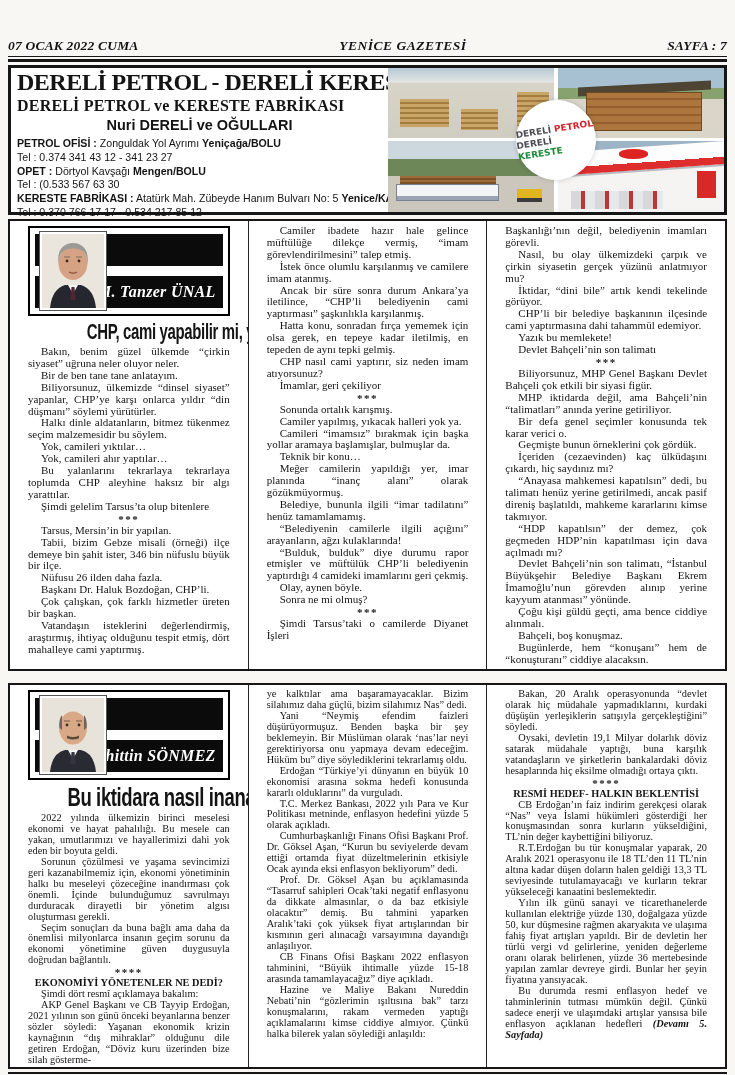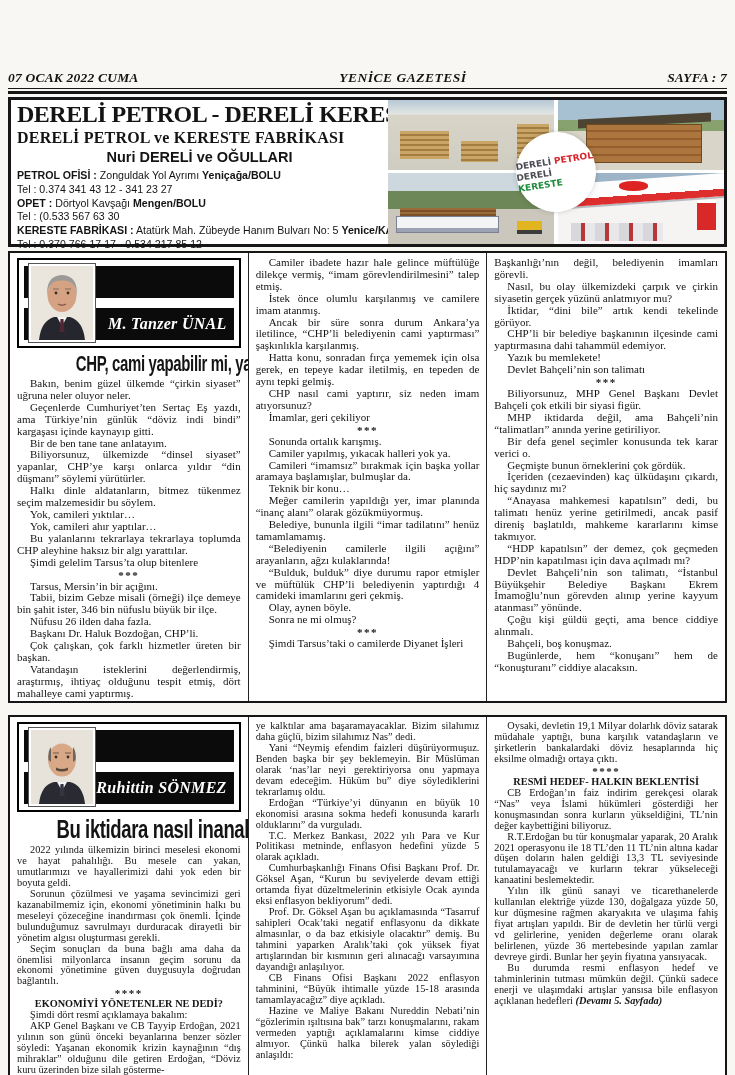--- a/index.html
+++ b/index.html
@@ -1,17 +1,17 @@
 <!DOCTYPE html>
 <html><head>
 <meta charset="utf-8">
 <style>
   html,body{margin:0;padding:0;}
   body{width:735px;height:1075px;background:#f8f7f3;font-family:"Liberation Serif",serif;color:#141414;overflow:hidden;}
-  .page{position:absolute;inset:0;padding:0 8px;box-sizing:border-box;margin-top:32px;}
+  .page{position:absolute;inset:0;padding:0 8px;box-sizing:border-box;}
 
   
   .masthead{margin-top:38px;display:flex;justify-content:space-between;align-items:baseline;
     font-family:"Liberation Serif",serif;font-weight:700;font-style:italic;font-size:13.5px;letter-spacing:.2px;}
   .mh-title{letter-spacing:.5px;}
   .rule-thin{border-top:1.5px solid #161616;margin-top:2px;}
   .rule-thick{border-top:3px solid #161616;margin-top:2px;}
 
   
   .ad-box{margin-top:3px;border:3px solid #161616;height:150px;box-sizing:border-box;display:flex;background:#fff;}
@@ -50,21 +50,21 @@
     background:repeating-linear-gradient(90deg,#d8d8dc 0 10px,#b8383a 10px 14px,#e8e8ea 14px 24px);}
   .logo-circle{position:absolute;left:50%;top:50%;width:80px;height:80px;margin:-40px 0 0 -40px;background:#fff;border-radius:50%;
     transform:rotate(-9deg);display:flex;flex-direction:column;align-items:center;justify-content:center;
     font-family:"DejaVu Sans",sans-serif;font-weight:800;font-size:9px;line-height:11px;box-shadow:0 0 5px rgba(0,0,0,.18);}
   .dgray{color:#4c4c54;} .red{color:#d8232a;} .green{color:#1e8c3a;}
 
   
   .article{border:2.5px solid #161616;box-sizing:border-box;display:flex;background:#fff;}
   .a1{margin-top:4px;height:452px;}
   .a2{margin-top:12px;height:386px;}
-  .col{flex:1;box-sizing:border-box;padding:4px 7px;overflow:hidden;}
+  .col{flex:1;box-sizing:border-box;padding:4px 18px;overflow:hidden;}
   .col + .col{border-left:1.5px solid #232323;}
 
   .byline-card{border:2px solid #000;height:86px;position:relative;margin:1px 0 4px;background:#fff;}
   .bar{position:absolute;left:5px;right:5px;height:32px;background:#0b0b0b;}
   .bar-top{top:6px;}
   .bar-bottom{bottom:6px;display:flex;align-items:center;justify-content:flex-end;padding-right:7px;box-sizing:border-box;}
   .author{color:#fff;font-style:italic;font-weight:700;font-size:16px;letter-spacing:.3px;font-family:"Liberation Serif",serif;}
   .byline-photo{position:absolute;left:9px;top:3px;width:62px;height:74px;background:#fff;border:1px solid #555;padding:2px;z-index:2;box-sizing:content-box;}
   .byline-photo svg{width:100%;height:100%;display:block;}
 
@@ -154,30 +154,29 @@
             <circle cx="25" cy="27" r="1.4" fill="#3a2d24"></circle>
               <circle cx="37" cy="27" r="1.4" fill="#3a2d24"></circle>
             <path d="M22 23 h6 M34 23 h6" stroke="#7d6a58" stroke-width="1.2"></path>
             <path d="M27 38 q4 2.5 8 0" stroke="#8a5a46" stroke-width="1.3" fill="none"></path>
           </svg>
         </div>
       </div>
       <div class="headline"><span class="headline-inner">CHP, cami yapabilir mi, yapamaz mı?</span></div>
       <div>
           <p class="para">Bakın, benim güzel ülkemde “çirkin siyaset” uğruna neler oluyor neler.</p>
-          <p class="para">Geçenlerde Cumhuriyet’ten Sertaç Eş yazdı, ama Türkiye’nin günlük “döviz indi bindi” kargaşası içinde kaynayıp gitti.</p>
           <p class="para">Bir de ben tane tane anlatayım.</p>
           <p class="para">Biliyorsunuz, ülkemizde “dinsel siyaset” yapanlar, CHP’ye karşı onlarca yıldır “din düşmanı” söylemi yürütürler.</p>
           <p class="para">Halkı dinle aldatanların, bitmez tükenmez seçim malzemesidir bu söylem.</p>
           <p class="para">Yok, camileri yıktılar…</p>
           <p class="para">Yok, camileri ahır yaptılar…</p>
           <p class="para">Bu yalanlarını tekrarlaya tekrarlaya toplumda CHP aleyhine haksız bir algı yarattılar.</p>
           <p class="para">Şimdi gelelim Tarsus’ta olup bitenlere</p>
           <p class="para sep">***</p>
-          <p class="para">Tarsus, Mersin’in bir açığını.</p>
+          <p class="para">Tarsus, Mersin’in bir yapılan.</p>
           <p class="para">Tabii, bizim Gebze misali (örneği) ilçe demeye bin şahit ister, 346 bin nüfuslu büyük bir ilçe.</p>
           <p class="para">Nüfusu 26 ilden daha fazla.</p>
           <p class="para">Başkanı Dr. Haluk Bozdoğan, CHP’li.</p>
           <p class="para">Çok çalışkan, çok farklı hizmetler üreten bir başkan.</p>
           <p class="para">Vatandaşın isteklerini değerlendirmiş, araştırmış, ihtiyaç olduğunu tespit etmiş, dört mahalleye cami yaptırmış.</p>
         </div>
     </div>
     <div class="col">
       <div>
           <p class="para">Camiler ibadete hazır hale gelince müftülüğe dilekçe vermiş, “imam görevlendirilmesini” talep etmiş.</p>
@@ -266,20 +265,21 @@
           <p class="para">Erdoğan “Türkiye’yi dünyanın en büyük 10 ekonomisi arasına sokma hedefi konusunda kararlı olduklarını” da vurguladı.</p>
           <p class="para">T.C. Merkez Bankası, 2022 yılı Para ve Kur Politikası metninde, enflasyon hedefini yüzde 5 olarak açıkladı.</p>
           <p class="para">Cumhurbaşkanlığı Finans Ofisi Başkanı Prof. Dr. Göksel Aşan, “Kurun bu seviyelerde devam ettiği ortamda fiyat düzeltmelerinin etkisiyle Ocak ayında eksi enflasyon bekliyorum” dedi.</p>
           <p class="para">Prof. Dr. Göksel Aşan bu açıklamasında “Tasarruf sahipleri Ocak’taki negatif enflasyonu da dikkate almasınlar, o da baz etkisiyle olacaktır” demiş. Bu tahmini yaparken Aralık’taki çok yüksek fiyat artışlarından bir kısmının geri alınacağı varsayımına dayandığı anlaşılıyor.</p>
           <p class="para">CB Finans Ofisi Başkanı 2022 enflasyon tahminini, “Büyük ihtimalle yüzde 15-18 arasında tamamlayacağız” diye açıkladı.</p>
           <p class="para">Hazine ve Maliye Bakanı Nureddin Nebati’nin “gözlerimin ışıltısına bak” tarzı konuşmalarını, rakam vermeden yaptığı açıklamalarını kimse ciddiye almıyor. Çünkü halka bilerek yalan söylediği anlaşıldı:</p>
         </div>
     </div>
     <div class="col">
       <div>
+          <p class="para">Bakan, 20 Aralık operasyonunda “devlet olarak hiç müdahale yapmadıklarını, kurdaki düşüşün yerleşiklerin satışıyla gerçekleştiğini” söyledi.</p>
           <p class="para">Oysaki, devletin 19,1 Milyar dolarlık döviz satarak müdahale yaptığı, buna karşılık vatandaşların ve şirketlerin bankalardaki döviz hesaplarında hiç eksilme olmadığı ortaya çıktı.</p>
           <p class="para sep">****</p>
           <p class="para sub">RESMİ HEDEF- HALKIN BEKLENTİSİ</p>
           <p class="para">CB Erdoğan’ın faiz indirim gerekçesi olarak “Nas” veya İslami hükümleri gösterdiği her konuşmasından sonra kurların yükseldiğini, TL’nin değer kaybettiğini biliyoruz.</p>
           <p class="para">R.T.Erdoğan bu tür konuşmalar yaparak, 20 Aralık 2021 operasyonu ile 18 TL’den 11 TL’nin altına kadar düşen doların halen geldiği 13,3 TL seviyesinde tutulamayacağı ve kurların tekrar yükseleceği kanaatini beslemektedir.</p>
           <p class="para">Yılın ilk günü sanayi ve ticarethanelerde kullanılan elektriğe yüzde 130, doğalgaza yüzde 50, kur düşmesine rağmen akaryakıta ve ulaşıma fahiş fiyat artışları yapıldı. Bir de devletin her türlü vergi vd gelirlerine, yeniden değerleme oranı olarak belirlenen, yüzde 36 mertebesinde yapılan zamlar devreye girdi. Bunlar her şeyin fiyatına yansıyacak.</p>
           <p class="para"><span class="">Bu durumda resmi enflasyon hedef ve tahminlerinin tutması mümkün değil. Çünkü sadece enerji ve ulaşımdaki artışlar yansısa bile enflasyon açıklanan hedefleri </span><span class="b i">(Devamı 5. Sayfada)</span></p>
         </div>
     </div>
   </div>

